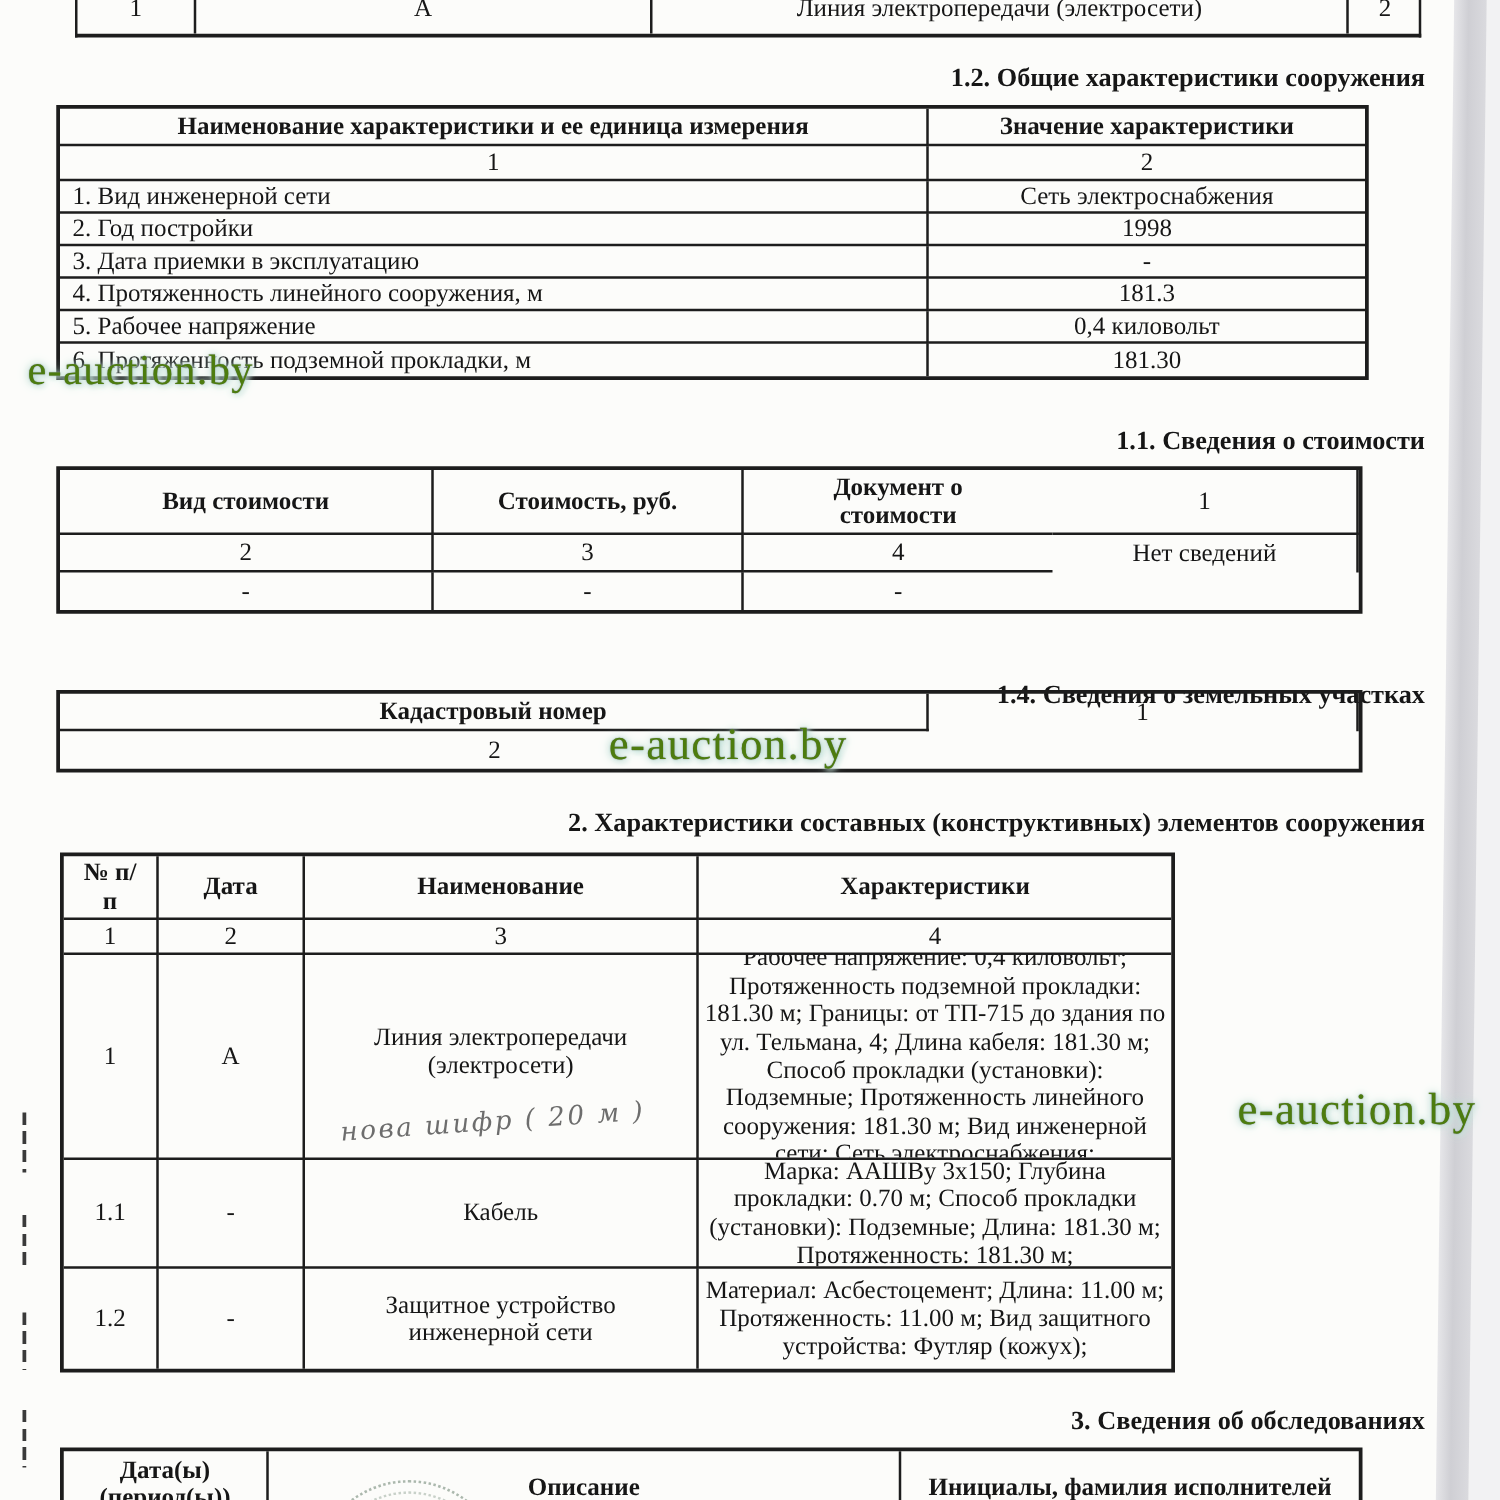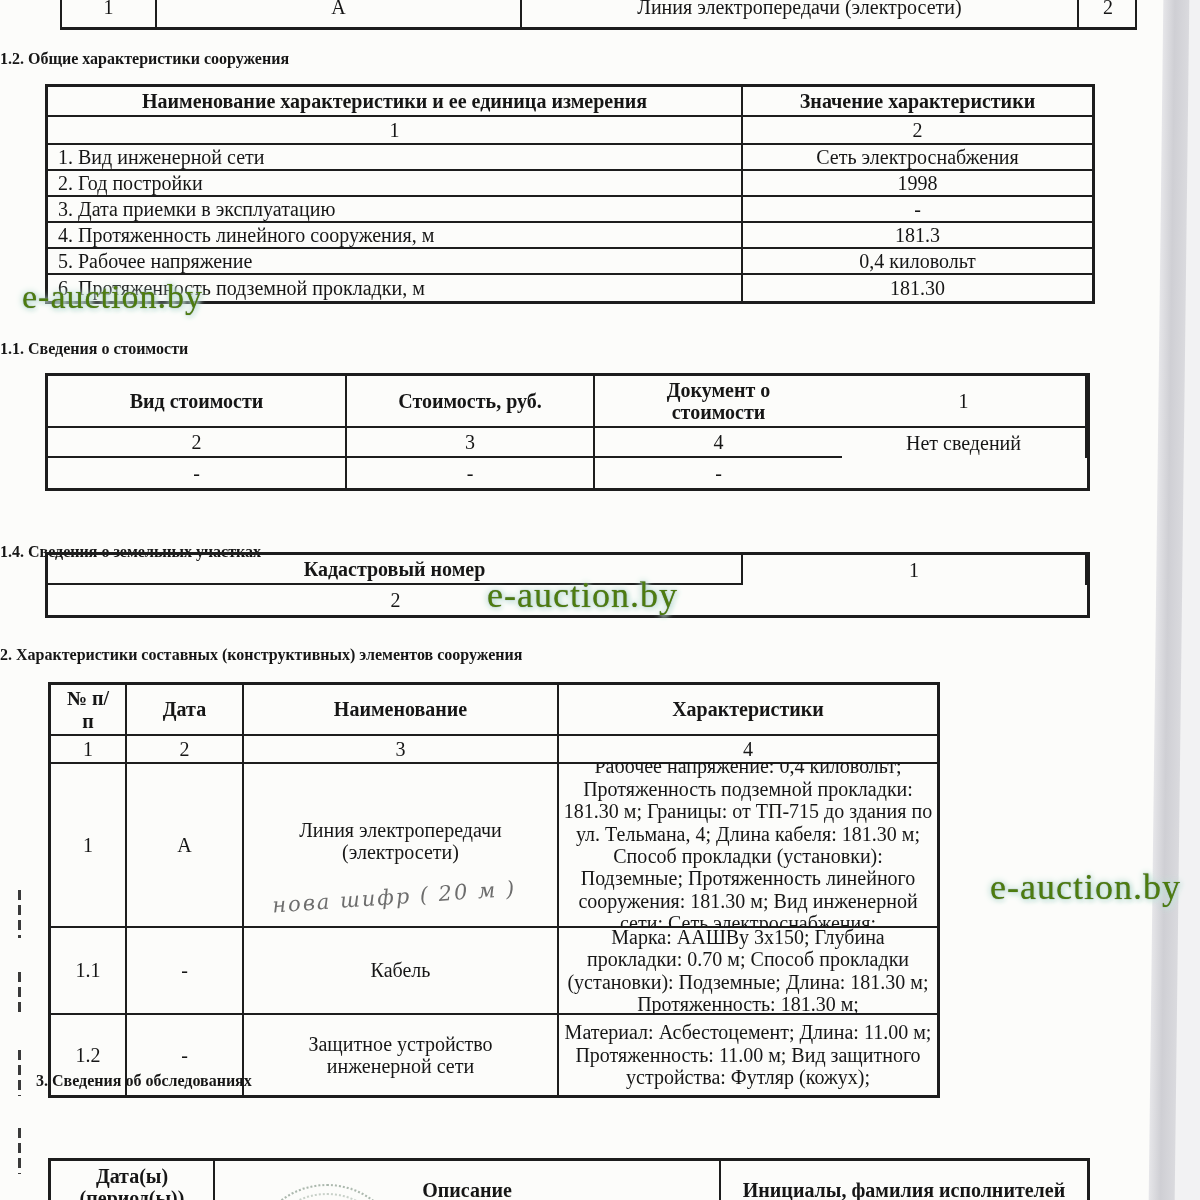--- a/index.html
+++ b/index.html
@@ -17,21 +17,21 @@
     background:repeating-linear-gradient(to bottom,#3a3a3a 0 10px,transparent 10px 15px);}
   .stamp-arc{position:absolute;left:250px;top:1184px;width:150px;height:150px;border-radius:50%;
     border:2px dotted rgba(105,128,110,0.55);}
   .stamp-arc2{position:absolute;left:259px;top:1193px;width:132px;height:132px;border-radius:50%;
     border:2px dotted rgba(105,128,110,0.35);}
   
   .wm{position:absolute;font-family:Liberation Serif, serif;color:#4d7c0f;letter-spacing:1px;
     text-shadow:0 0 1px #6d7f7c,0 0 6px #b9dbd2,0 0 10px #c6e4dc,2px 2px 4px #cfe8e1;
     white-space:nowrap;z-index:5;}
   
-  .sec-title{position:absolute;left:0;width:1140px;text-align:left;font-weight:bold;font-size:16px;}
+  .sec-title{position:absolute;left:0;width:1140px;text-align:right;font-weight:bold;font-size:21px;}
   
   .tbl{position:absolute;display:grid;border:3px solid #1d1d1d;box-sizing:border-box;}
   .tbl .c{border-right:2px solid #1d1d1d;border-bottom:2px solid #1d1d1d;box-sizing:border-box;
     display:flex;align-items:center;justify-content:center;text-align:center;
     font-size:20px;line-height:1.12;overflow:hidden;padding:0 3px;}
   .tbl .lc{border-right:none;}
   .tbl .lr{border-bottom:none;}
   .left{justify-content:flex-start !important;text-align:left !important;padding-left:10px !important;}
   .bold{font-weight:bold;}
   .chars{font-size:19px;line-height:22px;padding:4px 12px;}
@@ -149,21 +149,21 @@
   <div class="c lc chars">Марка: ААШВу 3х150; Глубина прокладки: 0.70 м; Способ прокладки (установки): Подземные; Длина: 181.30 м; Протяженность: 181.30 м;</div>
 
   <div class="c lr">1.2</div>
   <div class="c lr">-</div>
   <div class="c lr" style="padding:0 40px;">Защитное устройство инженерной сети</div>
   <div class="c lc lr chars">Материал: Асбестоцемент; Длина: 11.00 м; Протяженность: 11.00 м; Вид защитного устройства: Футляр (кожух);</div>
 </div>
 
 <div class="wm" style="left:990px;top:866px;font-size:36px;">e-auction.by</div>
 
-<div class="sec-title" style="top:1072px;margin-left:36px;">3. Сведения об обследованиях</div>
+<div class="sec-title" style="top:1124px;">3. Сведения об обследованиях</div>
 <div class="tbl" style="left:48px;top:1158px;width:1042px;grid-template-columns:164px 506px 1fr;grid-template-rows:110px;">
   <div class="c bold pt4" style="padding-left:14px;padding-right:14px;">Дата(ы) (период(ы))</div>
   <div class="c bold vtop pt18">Описание</div>
   <div class="c lc bold vtop pt18">Инициалы, фамилия исполнителей</div>
 </div>
 
 <div class="stamp-arc"></div>
 <div class="stamp-arc2"></div>
 
 </body></html>

